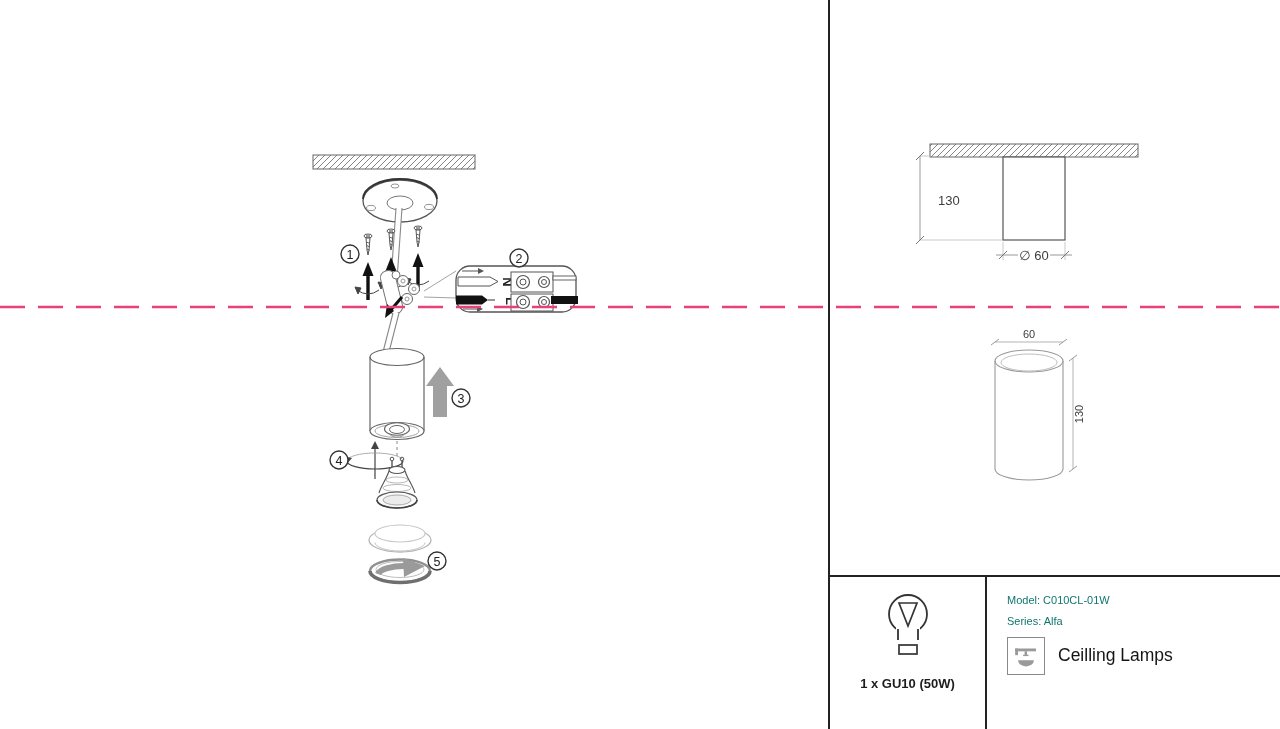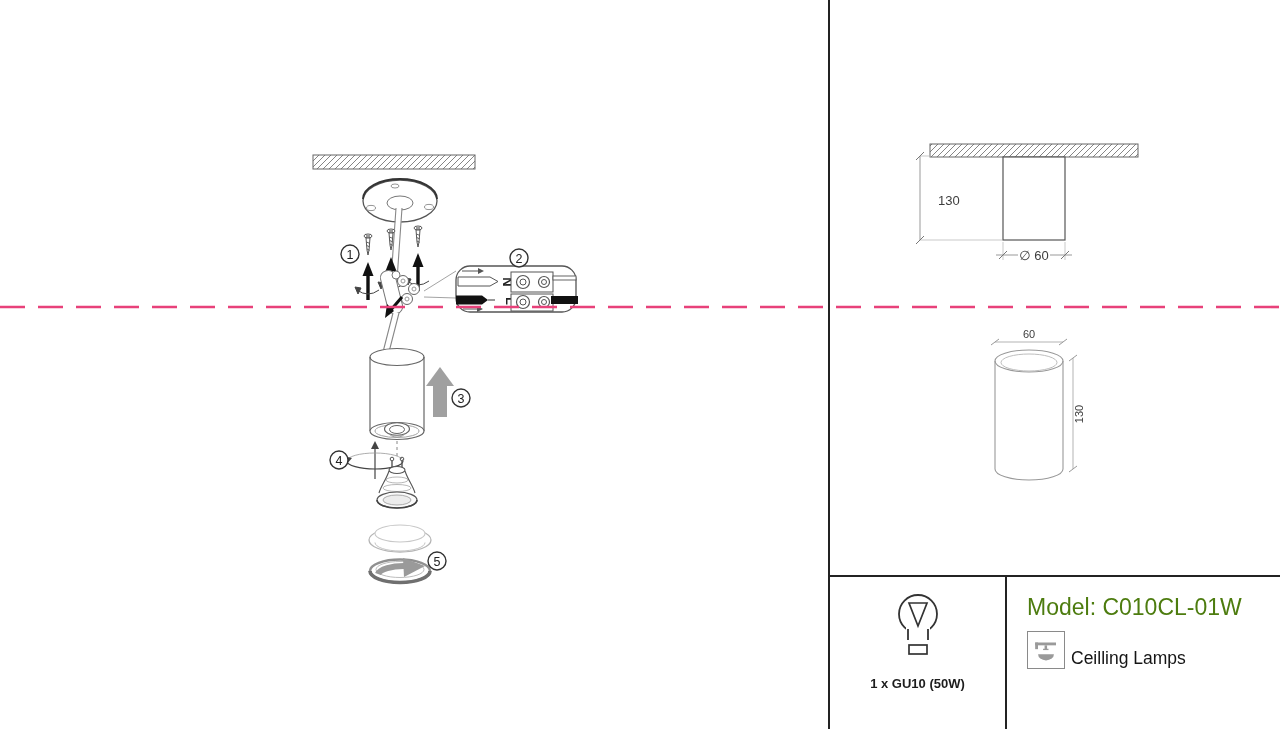--- a/index.html
+++ b/index.html
@@ -12,27 +12,27 @@
   .step-badge circle{fill:#ffffff;stroke:#333;stroke-width:1.4;}
   .step-badge text{font-size:12.5px;fill:#222;text-anchor:middle;}
   .dim-text{fill:#3d3d3d;font-size:13px;}
   .dim-text-sm{fill:#3d3d3d;font-size:11px;}
   #divider{left:828px;top:0;width:2px;height:729px;background:#232323;}
   #spec-panel{
     left:830px;top:575px;width:450px;height:154px;
     border-top:2px solid #232323;box-sizing:border-box;display:flex;
   }
   #spec-left{
-    width:177px;border-right:2px solid #232323;box-sizing:border-box;
+    width:157px;border-right:2px solid #232323;box-sizing:border-box;
     display:flex;flex-direction:column;align-items:center;padding-top:13px;
   }
   #lamp-count{margin-top:10px;font-size:13px;font-weight:600;color:#1d1d1d;}
   #spec-right{flex:1;padding:17px 8px 0 20px;}
-  #spec-right p{margin:0 0 8.5px 0;font-size:23px;color:#4d7c0f;}
-  #category-row{display:flex;align-items:flex-end;gap:6px;margin-top:10px;}
+  #spec-right p{margin:0 0 8.5px 0;font-size:11px;color:#0f766e;}
+  #category-row{display:flex;align-items:center;gap:13px;margin-top:10px;}
   #category-iconbox{
     width:38px;height:38px;border:1.5px solid #8a8a8a;box-sizing:border-box;
     display:flex;align-items:center;justify-content:center;background:#fff;
   }
   #category-label{font-size:17.5px;color:#151515;}
 </style>
 </head>
 <body>
 
 <svg class="abs" style="left:0;top:0" width="830" height="729" viewBox="0 0 830 729">
@@ -296,20 +296,21 @@
       <circle cx="36" cy="24" r="19" fill="#fff" stroke="#333" stroke-width="1.8"></circle>
       <rect x="24" y="36" width="24" height="12" fill="#fff" stroke="none"></rect>
       <path d="M26,39 L26,50 M46,39 L46,50" stroke="#333" stroke-width="1.8" fill="none"></path>
       <polygon points="27,13 45,13 36,36" fill="#fff" stroke="#333" stroke-width="1.7"></polygon>
       <rect x="27" y="55" width="18" height="9" fill="#fff" stroke="#333" stroke-width="1.7"></rect>
     </svg>
     <div id="lamp-count">1 x GU10 (50W)</div>
   </div>
   <div id="spec-right">
     <p>Model: C010CL-01W</p>
+    <p>Series: Alfa</p>
     <div id="category-row">
       <div id="category-iconbox">
         <svg width="30" height="30" viewBox="0 0 36 30">
           <rect x="5" y="6" width="25" height="3.4" fill="#9a9a9a"></rect>
           <rect x="5" y="6" width="3.4" height="8" fill="#9a9a9a"></rect>
           <rect x="16.3" y="9.4" width="3" height="5.5" fill="#9a9a9a"></rect>
           <rect x="14.5" y="13.5" width="6.5" height="1.6" fill="#9a9a9a"></rect>
           <path d="M8.5,20 h19 a9.5,7.5 0 0 1 -19,0 z" fill="#9a9a9a"></path>
         </svg>
       </div>

